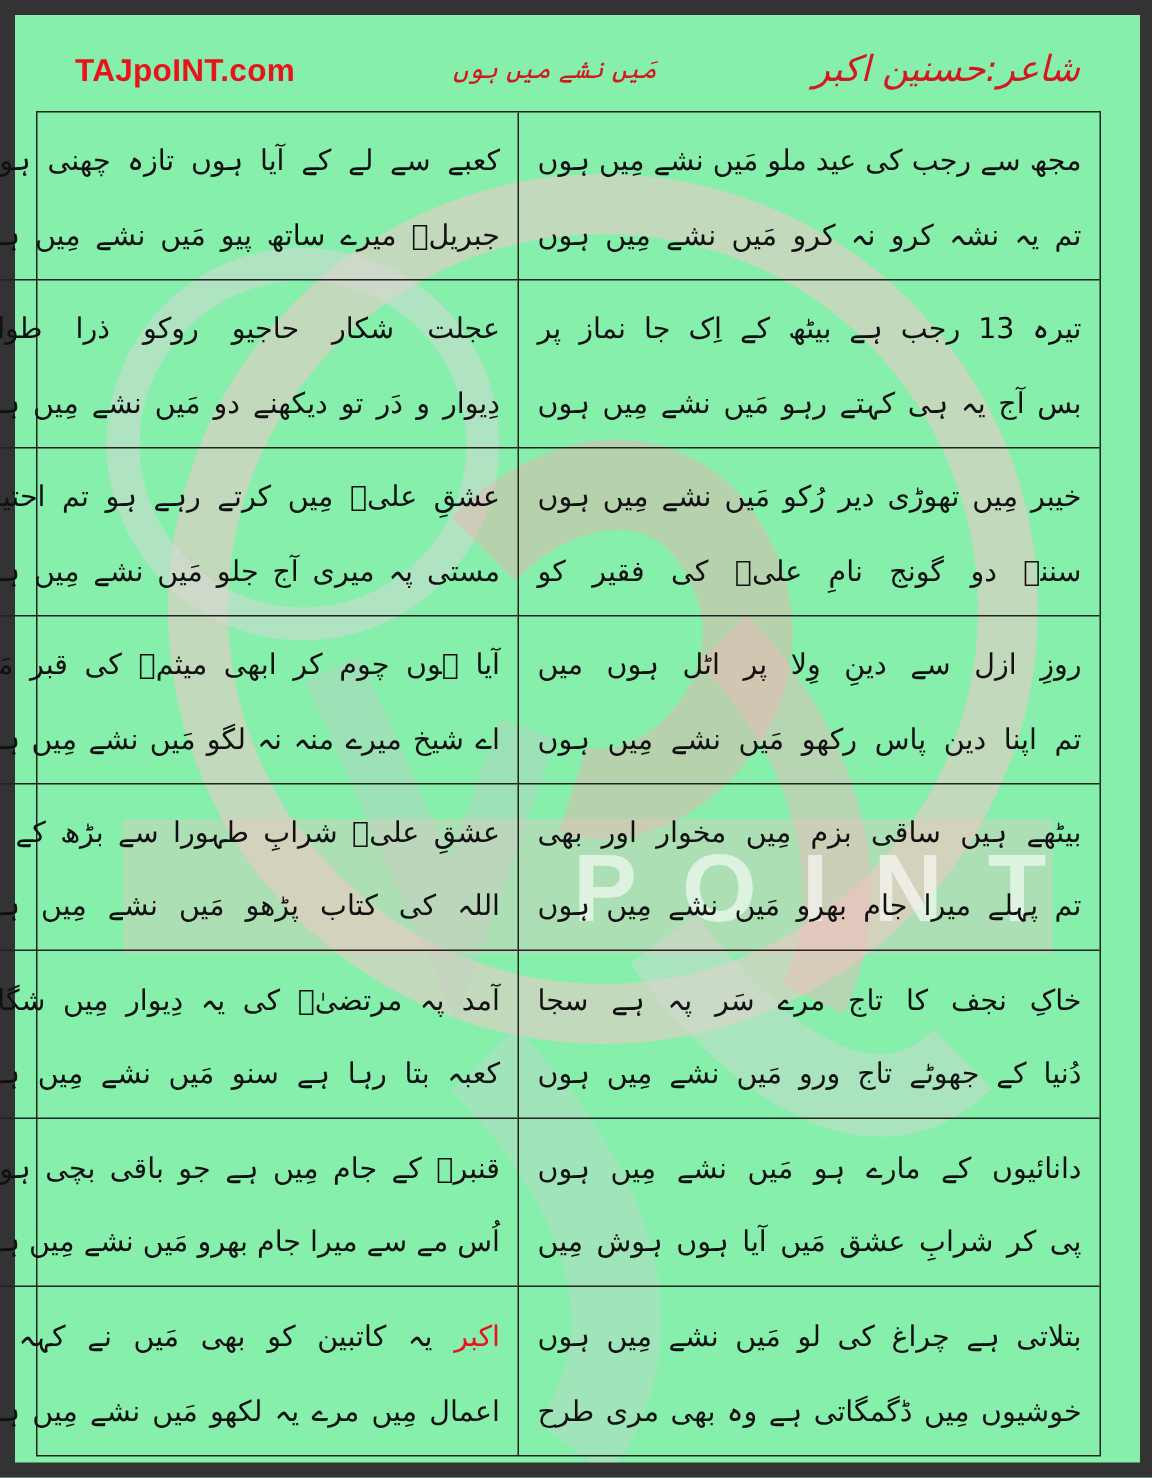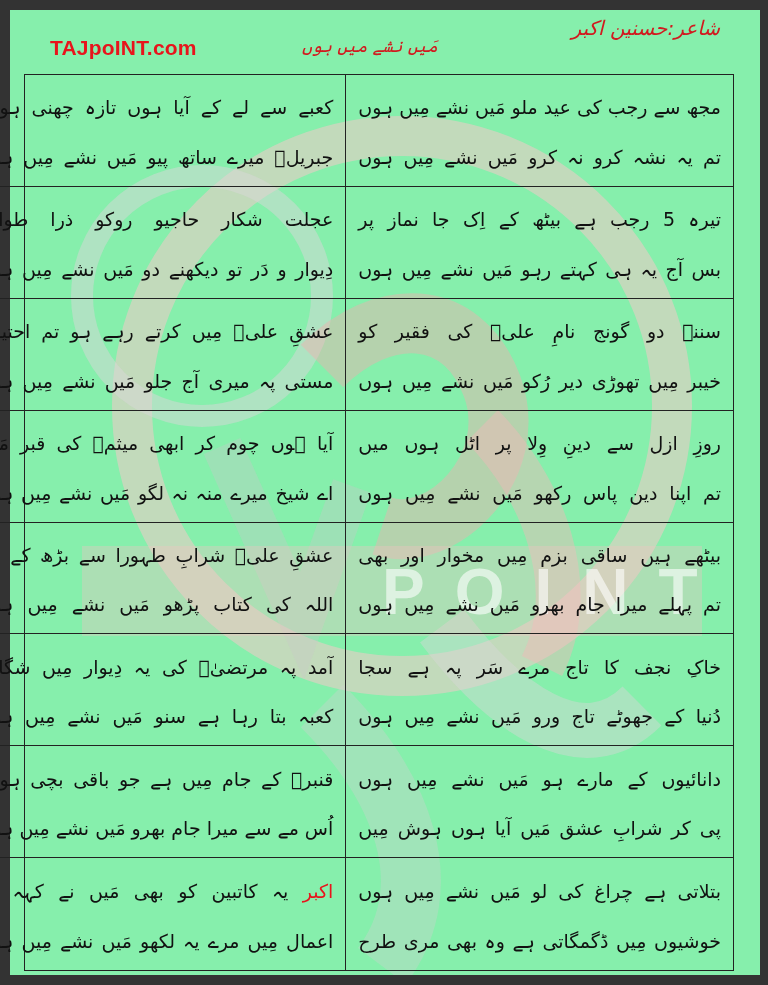--- a/index.html
+++ b/index.html
@@ -34,24 +34,24 @@
     left: 292px; top: 26px;
     direction: rtl;
     font-family: "DejaVu Sans", sans-serif;
     font-size: 17px;
     color: #d11a1f;
     font-style: italic;
     text-align: center;
   }
   .poet {
     position: absolute;
-    right: 40px; top: 6px;
+    right: 40px; top: 22px;
     direction: rtl;
     font-family: "DejaVu Sans", sans-serif;
-    font-size: 20px;
+    font-size: 24px;
     color: #d11a1f;
     font-style: italic;
   }
   .watermark {
     position: absolute;
     left: 0; top: 56px; width: 100%; height: 909px;
     pointer-events: none;
     overflow: hidden;
     padding-left: 12px;
   }
@@ -121,31 +121,31 @@
     <div class="cell">
       <div class="line">مجھ سے رجب کی عید ملو مَیں نشے مِیں ہوں</div>
       <div class="line">تم یہ نشہ کرو نہ کرو مَیں نشے مِیں ہوں</div>
     </div>
     <div class="cell">
       <div class="line">کعبے سے لے کے آیا ہوں تازہ چھنی ہوئی</div>
       <div class="line">جبریلؑ میرے ساتھ پیو مَیں نشے مِیں ہوں</div>
     </div>
 
     <div class="cell">
-      <div class="line">تیرہ 5 رجب ہے بیٹھ کے اِک جا نماز پر</div>
+      <div class="line">تیرہ 13 رجب ہے بیٹھ کے اِک جا نماز پر</div>
       <div class="line">بس آج یہ ہی کہتے رہو مَیں نشے مِیں ہوں</div>
     </div>
     <div class="cell">
       <div class="line">عجلت شکار حاجیو روکو ذرا طواف</div>
       <div class="line">دِیوار و دَر تو دیکھنے دو مَیں نشے مِیں ہوں</div>
     </div>
 
     <div class="cell">
+      <div class="line">خیبر مِیں تھوڑی دیر رُکو مَیں نشے مِیں ہوں</div>
       <div class="line">سننے دو گونج نامِ علیؑ کی فقیر کو</div>
-      <div class="line">خیبر مِیں تھوڑی دیر رُکو مَیں نشے مِیں ہوں</div>
     </div>
     <div class="cell">
       <div class="line">عشقِ علیؑ مِیں کرتے رہے ہو تم احتیاط</div>
       <div class="line">مستی پہ میری آج جلو مَیں نشے مِیں ہوں</div>
     </div>
 
     <div class="cell">
       <div class="line">روزِ ازل سے دینِ وِلا پر اٹل ہوں میں</div>
       <div class="line">تم اپنا دین پاس رکھو مَیں نشے مِیں ہوں</div>
     </div>

